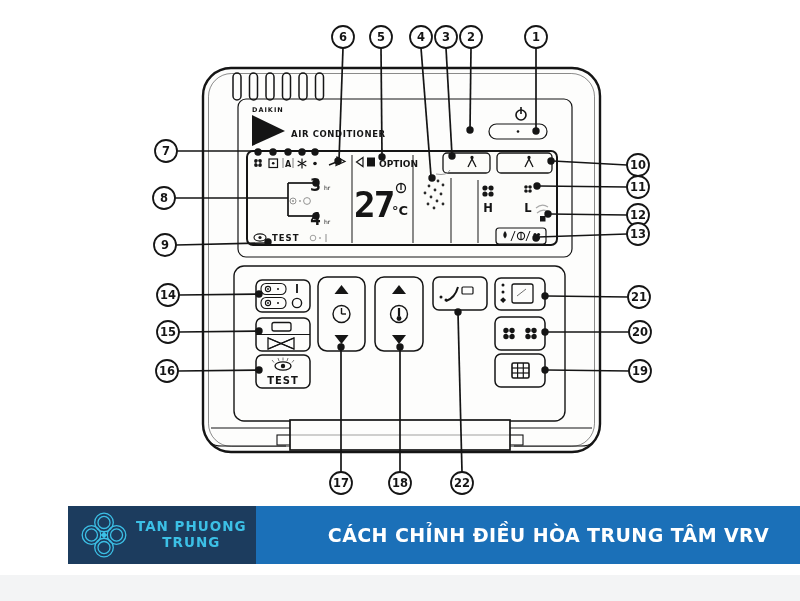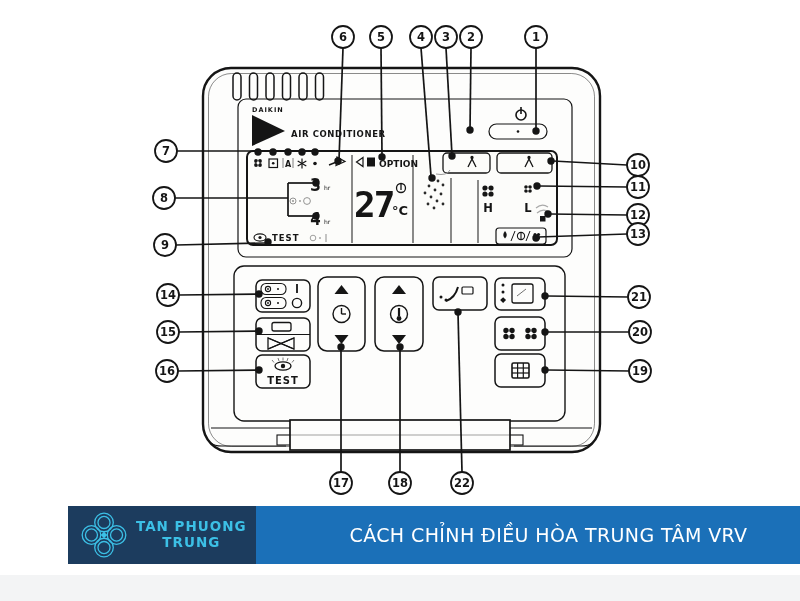--- a/index.html
+++ b/index.html
@@ -10,21 +10,21 @@
   .ln{stroke:#151515;fill:none;}
   .callout-line{stroke:#151515;stroke-width:1.7;fill:none;}
   .callout-circle{fill:#ffffff;stroke:#151515;stroke-width:1.8;}
   .callout-num{font-size:11.5px;font-weight:bold;text-anchor:middle;}
   .callout-dot{fill:#151515;}
   #banner{position:absolute;left:68px;top:506px;width:766px;height:58px;display:flex;}
   #logo-box{width:188px;height:58px;display:flex;align-items:center;gap:6px;padding-left:10px;box-sizing:border-box;}
   #logo-text{display:flex;flex-direction:column;align-items:center;line-height:1.15;
              font-weight:bold;font-size:13.5px;letter-spacing:1px;}
   #title-box{flex:1;display:flex;align-items:center;justify-content:center;}
-  #banner-title{color:#ffffff;font-weight:normal;font-size:19px;letter-spacing:.4px;white-space:nowrap;margin-left:7px;}
+  #banner-title{color:#ffffff;font-weight:bold;font-size:19px;letter-spacing:.4px;white-space:nowrap;margin-left:7px;}
   #footer-strip{position:absolute;left:0;top:575px;width:800px;height:26px;background:#f3f4f5;}
 </style>
 </head>
 <body>
 
 <div id="page">
 
 <svg id="diagram" width="800" height="601" viewBox="0 0 800 601">
 
   <g>

